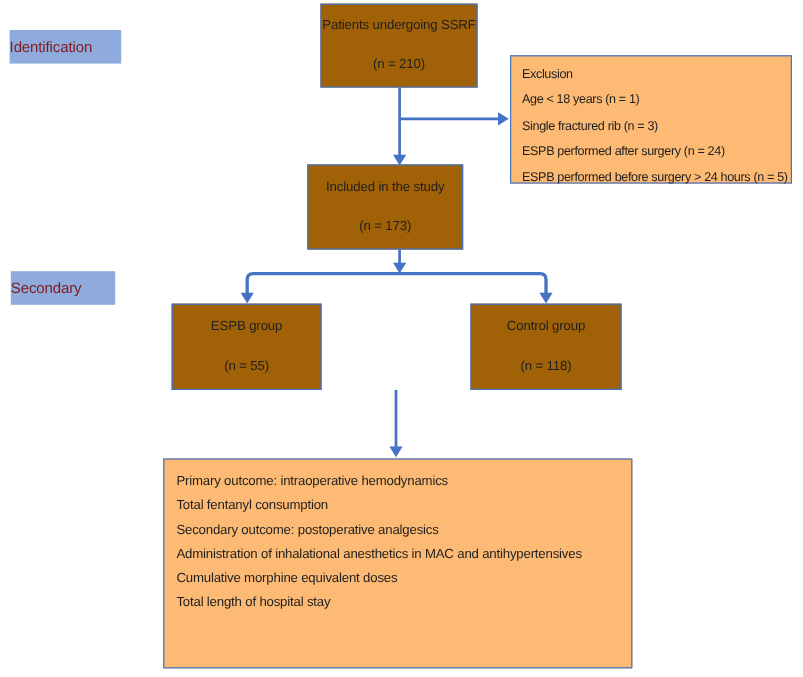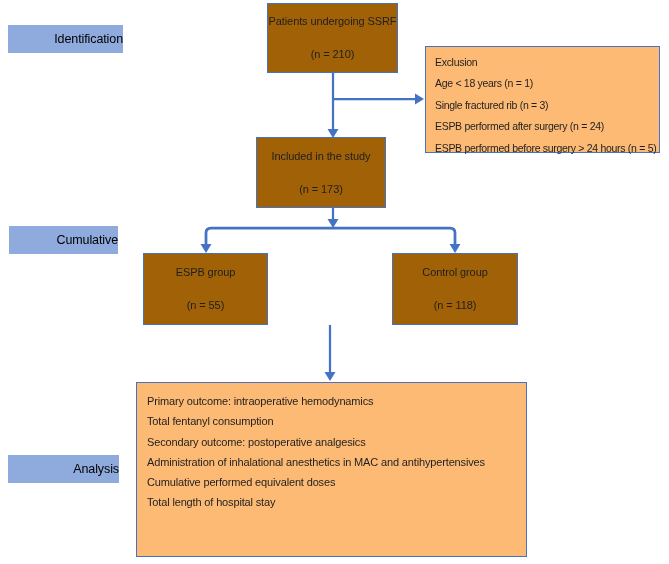--- a/index.html
+++ b/index.html
@@ -7,22 +7,22 @@
     position:relative;width:669px;height:564px;background:#ffffff;overflow:hidden;
     font-family:"Liberation Sans","DejaVu Sans",sans-serif;
     color:var(--text,#1F1F1F);
   }
   .arrows{position:absolute;left:0;top:0;width:669px;height:564px;}
   .arrows line,.arrows path{stroke:var(--line,#4472C4);fill:none;}
   .arrows polygon{fill:var(--line,#4472C4);stroke:none;}
 
   .stage-label{
     position:absolute;background:var(--fill,#8FAADC);
-    display:flex;align-items:center;justify-content:flex-end;
-    font-size:12.5px;letter-spacing:-0.1px;color:#000000;padding-left:22px;
+    display:flex;align-items:center;justify-content:flex-start;
+    font-size:12.5px;letter-spacing:-0.1px;color:#7f1d1d;
   }
   .flow-box{
     position:absolute;border:1.5px solid var(--line,#4472C4);background:#a16207;
     display:flex;flex-direction:column;align-items:center;justify-content:center;
     text-align:right;font-size:11px;letter-spacing:-0.1px;box-sizing:border-box;
   }
   .flow-box .bline{line-height:13px;}
   .flow-box .bline + .bline{margin-top:20px;}
 
   .list-box{
@@ -57,24 +57,21 @@
       <polygon points="200.5,244 211.5,244 206,253"></polygon>
       <polygon points="449.5,244 460.5,244 455,253"></polygon>
       <polygon points="324.5,372 335.5,372 330,381"></polygon>
     </g>
   </svg>
 
   <div class="stage-label" style="left:8px;top:25px;width:93px;height:28px">
     <span>Identification</span>
   </div>
   <div class="stage-label" style="left:9px;top:226px;width:87px;height:28px">
-    <span>Cumulative</span>
-  </div>
-  <div class="stage-label" style="left:8px;top:455px;width:89px;height:28px">
-    <span>Analysis</span>
+    <span>Secondary</span>
   </div>
 
   <div class="flow-box" style="left:267px;top:3px;width:131px;height:70px">
     <div class="bline">Patients undergoing SSRF</div>
     <div class="bline">(n = 210)</div>
   </div>
 
   <div class="list-box exclusion-box" style="left:425px;top:46px;width:235px;height:107px">
     <div class="lline">Exclusion</div>
     <div class="lline">Age &lt; 18 years (n = 1)</div>
@@ -96,17 +93,17 @@
   <div class="flow-box" style="left:392px;top:253px;width:126px;height:72px">
     <div class="bline">Control group</div>
     <div class="bline">(n = 118)</div>
   </div>
 
   <div class="list-box analysis-box" style="left:136px;top:382px;width:391px;height:175px">
     <div class="lline">Primary outcome: intraoperative hemodynamics</div>
     <div class="lline">Total fentanyl consumption</div>
     <div class="lline">Secondary outcome: postoperative analgesics</div>
     <div class="lline">Administration of inhalational anesthetics in MAC and antihypertensives</div>
-    <div class="lline">Cumulative performed equivalent doses</div>
+    <div class="lline">Cumulative morphine equivalent doses</div>
     <div class="lline">Total length of hospital stay</div>
   </div>
 
 </div>
 
 </body></html>

